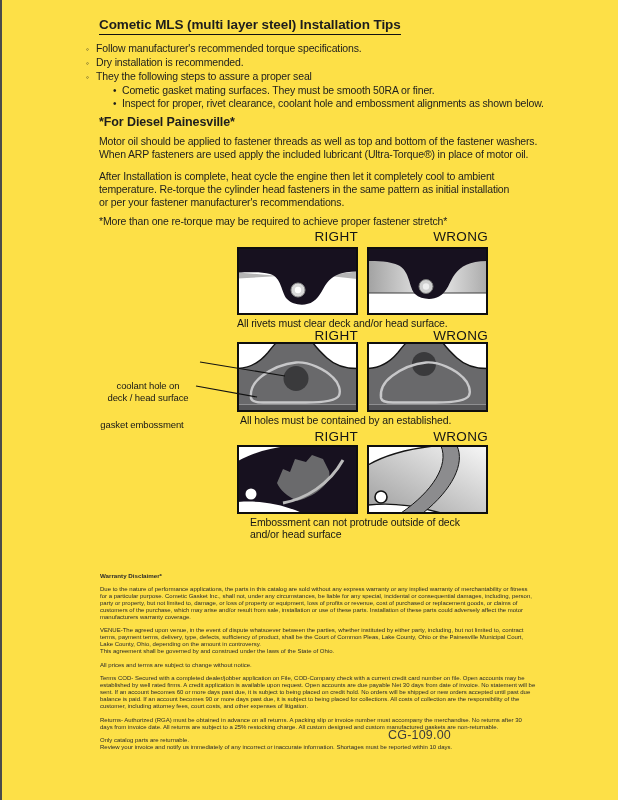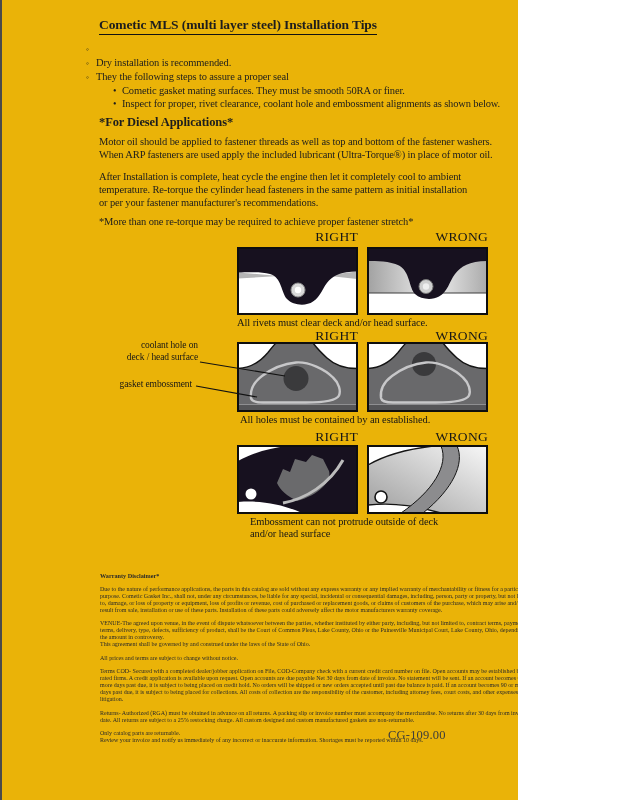--- a/index.html
+++ b/index.html
@@ -1,81 +1,82 @@
 <!DOCTYPE html>
 <html><head>
 <meta charset="utf-8">
 <style>
   * { margin:0; padding:0; box-sizing:border-box; }
   html,body { background:#ffffff; }
   .page {
-    position:relative; width:518px; height:800px; background:#eab308;
-    font-family:Liberation Serif, serif; color:#1d1d1d; overflow:hidden;
+    position:relative; width:618px; height:800px; background:#fde047;
+    font-family:Liberation Sans, sans-serif; color:#1d1d1d; overflow:hidden;
   }
   .abs { position:absolute; }
   .edge { left:0; top:0; width:1.5px; height:800px; background:#4a4a4a; }
 
   .title { left:99px; top:17px; font-size:13.5px; font-weight:bold; letter-spacing:-0.1px; }
   .title span { border-bottom:1.8px solid #121212; padding-bottom:1.5px; }
 
   .bullets { left:86px; top:42px; font-size:10.5px; letter-spacing:-0.15px; line-height:13px; width:520px; }
   .brow { display:flex; }
   .brow .mk { width:10px; flex:0 0 10px; font-size:8.5px; padding-top:1px; }
   .brow.sub { margin-left:27px; }
   .brow.sub .mk { width:9px; flex:0 0 9px; font-size:10px; padding-top:0; }
 
   .diesel-h { left:99px; top:115px; font-size:12.5px; font-weight:bold; letter-spacing:-0.1px; }
   .body { left:99px; width:512px; font-size:10.5px; line-height:13.2px;
           letter-spacing:-0.15px; white-space:pre-line; }
   .p1 { top:135px; } .p2 { top:170px; } .p3 { top:215px; }
 
   .dlabel { width:121px; text-align:right; font-size:13.5px; letter-spacing:0.3px; color:#161616; }
   .cap { font-size:10.5px; letter-spacing:-0.1px; white-space:pre-line; line-height:12px; color:#161616; }
-  .ann { font-size:9.5px; line-height:11.5px; text-align:right; white-space:pre-line;
-         letter-spacing:-0.1px; color:#161616; }
+  .ann { font-size:9.5px; line-height:11.5px; text-align:center; white-space:pre-line;
+         letter-spacing:-0.1px; color:#161616;margin-top:40px; }
   .dbox { position:absolute; display:block; }
   .leaders { left:0; top:0; width:618px; height:800px; pointer-events:none; }
 
   .disc { left:100px; top:572px; width:436px; font-size:6px; line-height:7px; color:#2a2a2a; }
   .disc h3 { font-size:6.2px; font-weight:bold; margin:0 0 6.5px; }
   .disc p { margin:0 0 6.5px; white-space:pre-line; }
 
   .pagenum { left:388px; top:728px; font-size:12.5px; letter-spacing:0.2px; color:#3c3c3c; }
 </style>
 </head>
 <body>
 
 <div class="page">
   <div class="abs edge"></div>
 
   <h1 class="abs title"><span>Cometic MLS (multi layer steel) Installation Tips</span></h1>
 
   <div class="abs bullets">
     <div class="brow">
       <span class="mk">◦</span>
+      <span>Follow manufacturer's recommended torque specifications.</span>
     </div>
     <div class="brow">
       <span class="mk">◦</span>
       <span>Dry installation is recommended.</span>
     </div>
     <div class="brow">
       <span class="mk">◦</span>
       <span>They the following steps to assure a proper seal</span>
     </div>
     <div class="brow sub">
       <span class="mk">•</span>
       <span>Cometic gasket mating surfaces.  They must be smooth 50RA or finer.</span>
     </div>
     <div class="brow sub">
       <span class="mk">•</span>
       <span>Inspect for proper, rivet clearance, coolant hole and embossment alignments as shown below.</span>
     </div>
   </div>
 
-  <h2 class="abs diesel-h">*For Diesel Applications*</h2>
+  <h2 class="abs diesel-h">*For Diesel Painesville*</h2>
   <p class="abs body p2">After Installation is complete, heat cycle the engine then let it completely cool to ambient
 temperature. Re-torque the cylinder head fasteners in the same pattern as initial installation
 or per your fastener manufacturer's recommendations.</p>
   <p class="abs body p1">Motor oil should be applied to fastener threads as well as top and bottom of the fastener washers.
 When ARP fasteners are used apply the included lubricant (Ultra-Torque®) in place of motor oil.</p>
   <p class="abs body p3">*More than one re-torque may be required to achieve proper fastener stretch*</p>
 
   <div class="abs dlabel" style="left:237px;top:229px">RIGHT</div>
   <div class="abs dlabel" style="left:367px;top:229px">WRONG</div>
 

